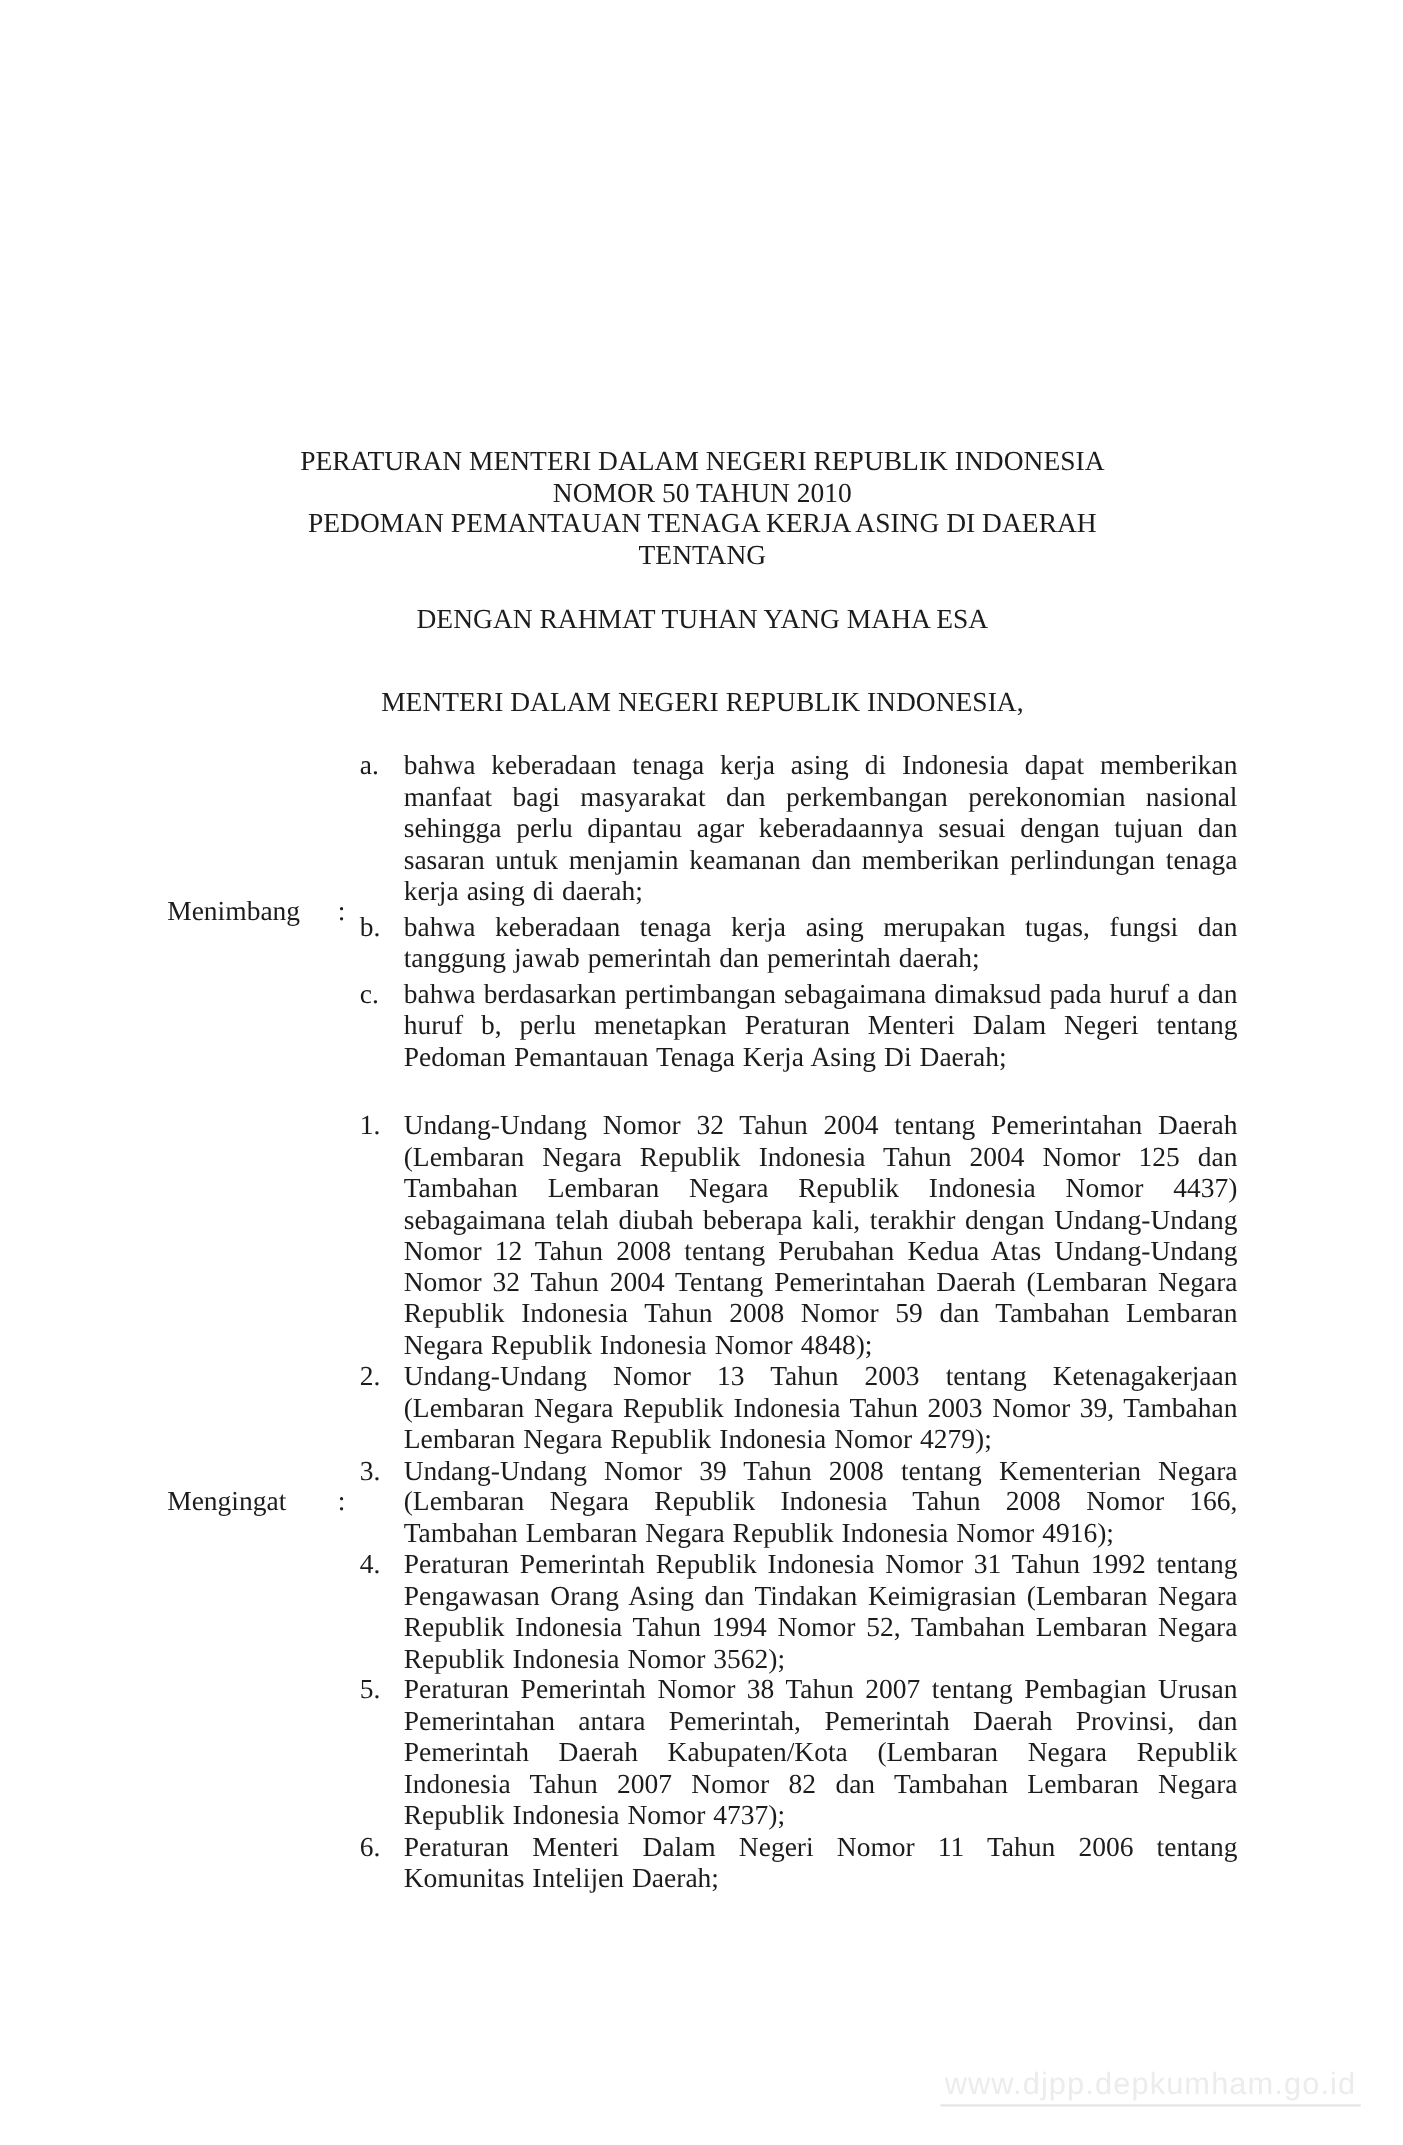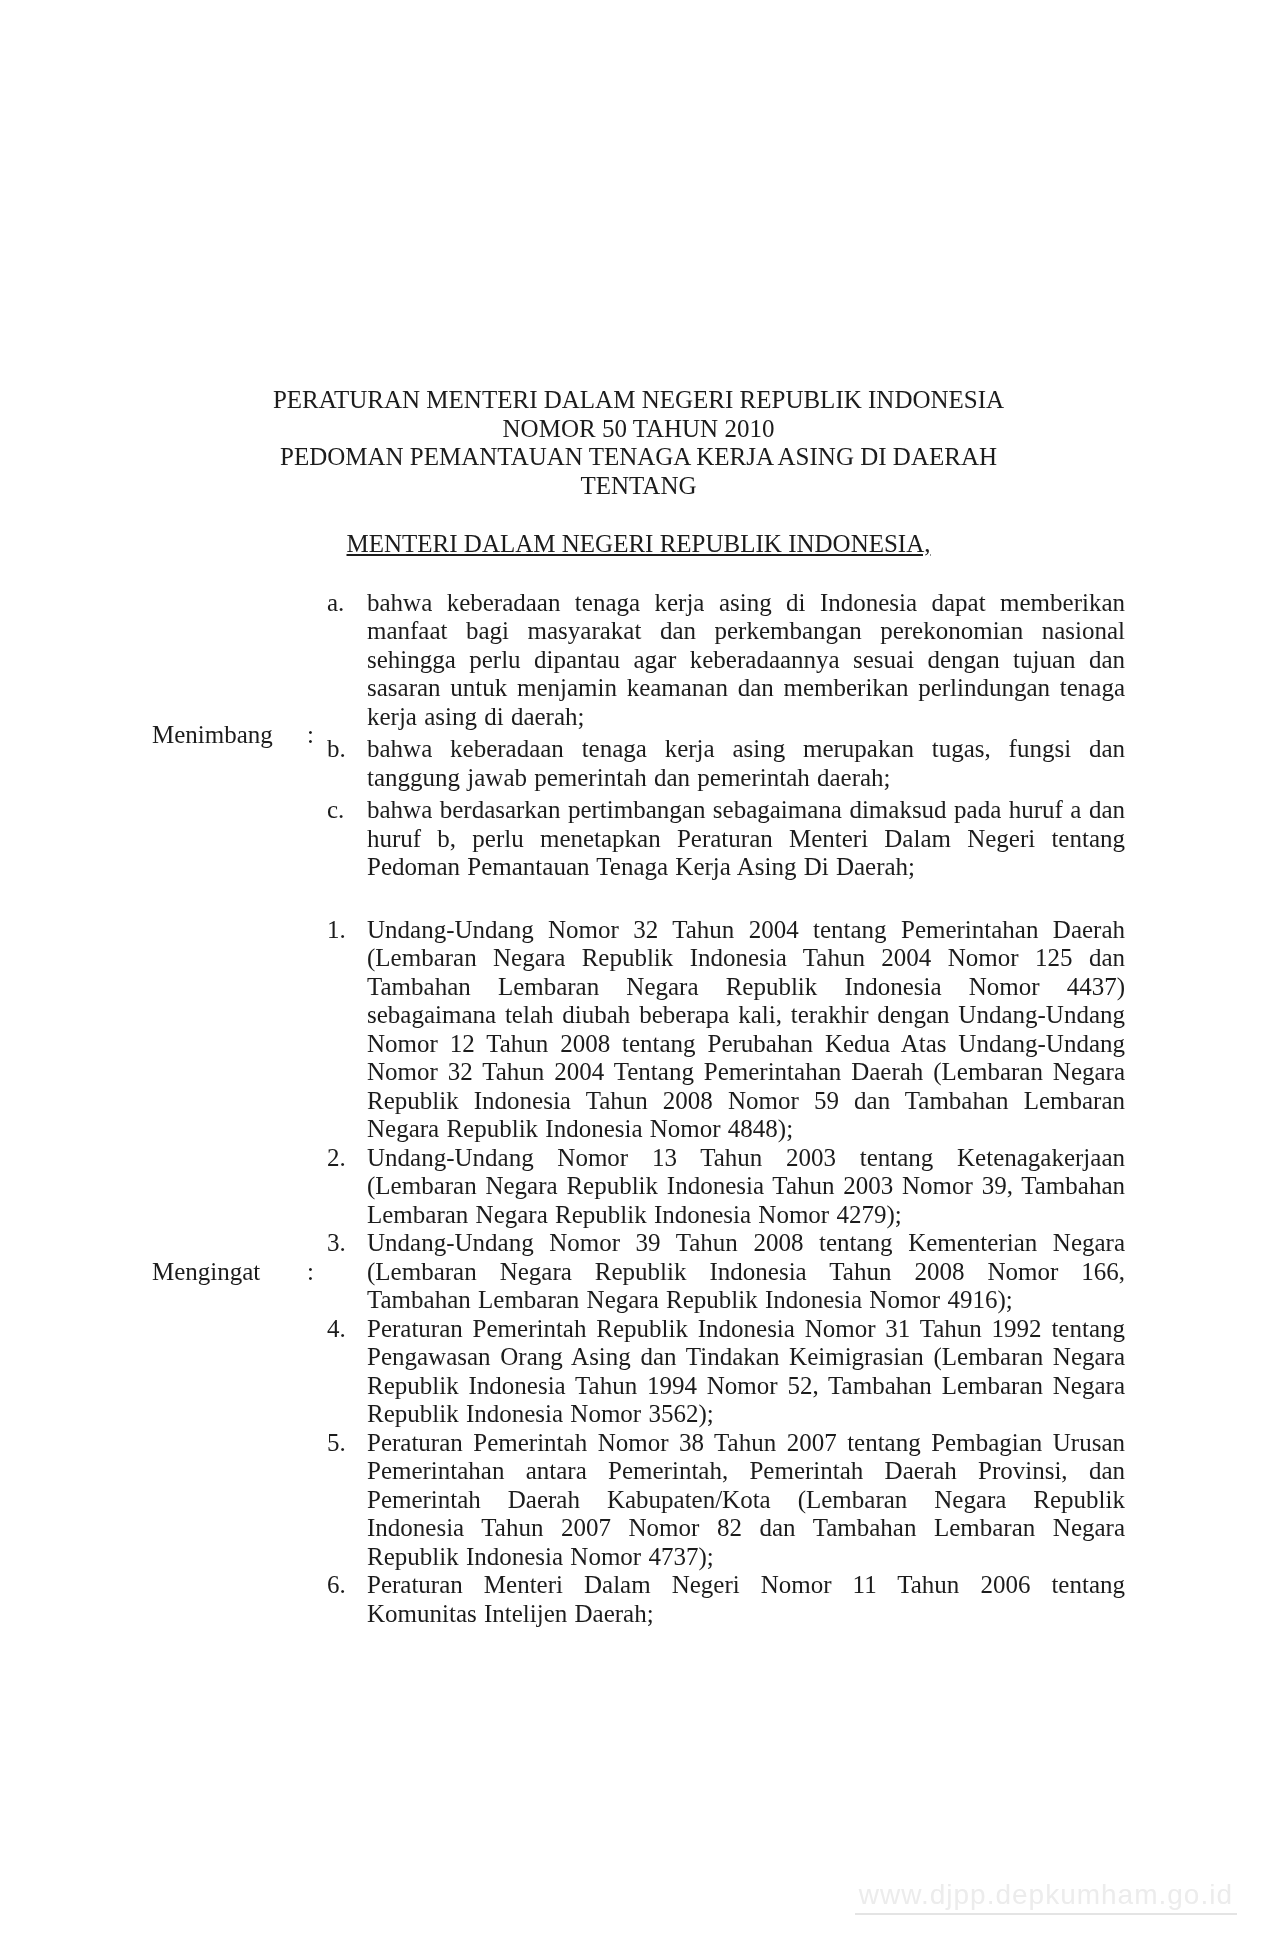--- a/index.html
+++ b/index.html
@@ -10,27 +10,27 @@
     background: #ffffff;
     font-family: "Liberation Serif", serif;
     font-size: 25px;
     line-height: 28.5px;
     color: #1c1c1c;
     overflow: hidden;
   }
   .content {
     position: absolute;
     left: 152px;
-    top: 386px;
+    top: 406px;
     width: 973px;
   }
   .title-block .tline { text-align: center; white-space: nowrap; }
   .center-line { text-align: center; white-space: nowrap; }
   .invocation { margin-top: 30px; }
-  .authority  { margin-top: 30px; text-decoration: underline; }
+  .authority  { margin-top: 46px; }
   .section { display: flex; align-items: center; }
   .section-menimbang { margin-top: 30px; }
   .section-mengingat { margin-top: 34px; }
   .sec-label { width: 155px; flex: none; }
   .sec-colon { width: 20px; flex: none; }
   .sec-items { flex: 1; min-width: 0; }
   .item { display: flex; align-items: flex-start; }
   .section-menimbang .item + .item { margin-top: 4px; }
   .section-mengingat .item + .item { margin-top: 0; }
   .marker { width: 40px; flex: none; }
@@ -55,20 +55,21 @@
 <div class="page">
   <div class="content">
 
     <div class="title-block">
       <div class="tline">PERATURAN MENTERI DALAM NEGERI REPUBLIK INDONESIA</div>
       <div class="tline">NOMOR 50 TAHUN 2010</div>
       <div class="tline">PEDOMAN PEMANTAUAN TENAGA KERJA ASING DI DAERAH</div>
       <div class="tline">TENTANG</div>
     </div>
 
+    <div class="center-line invocation">DENGAN RAHMAT TUHAN YANG MAHA ESA</div>
     <div class="center-line authority">MENTERI DALAM NEGERI REPUBLIK INDONESIA,</div>
 
     <div class="section section-menimbang">
       <div class="sec-label">Menimbang</div>
       <div class="sec-colon">:</div>
       <div class="sec-items">
         <div class="item">
           <span class="marker">a.</span>
           <span class="itext">bahwa keberadaan tenaga kerja asing di Indonesia dapat memberikan manfaat bagi masyarakat dan perkembangan perekonomian nasional sehingga perlu dipantau agar keberadaannya sesuai dengan tujuan dan sasaran untuk menjamin keamanan dan memberikan perlindungan tenaga kerja asing di daerah;</span>
         </div>

